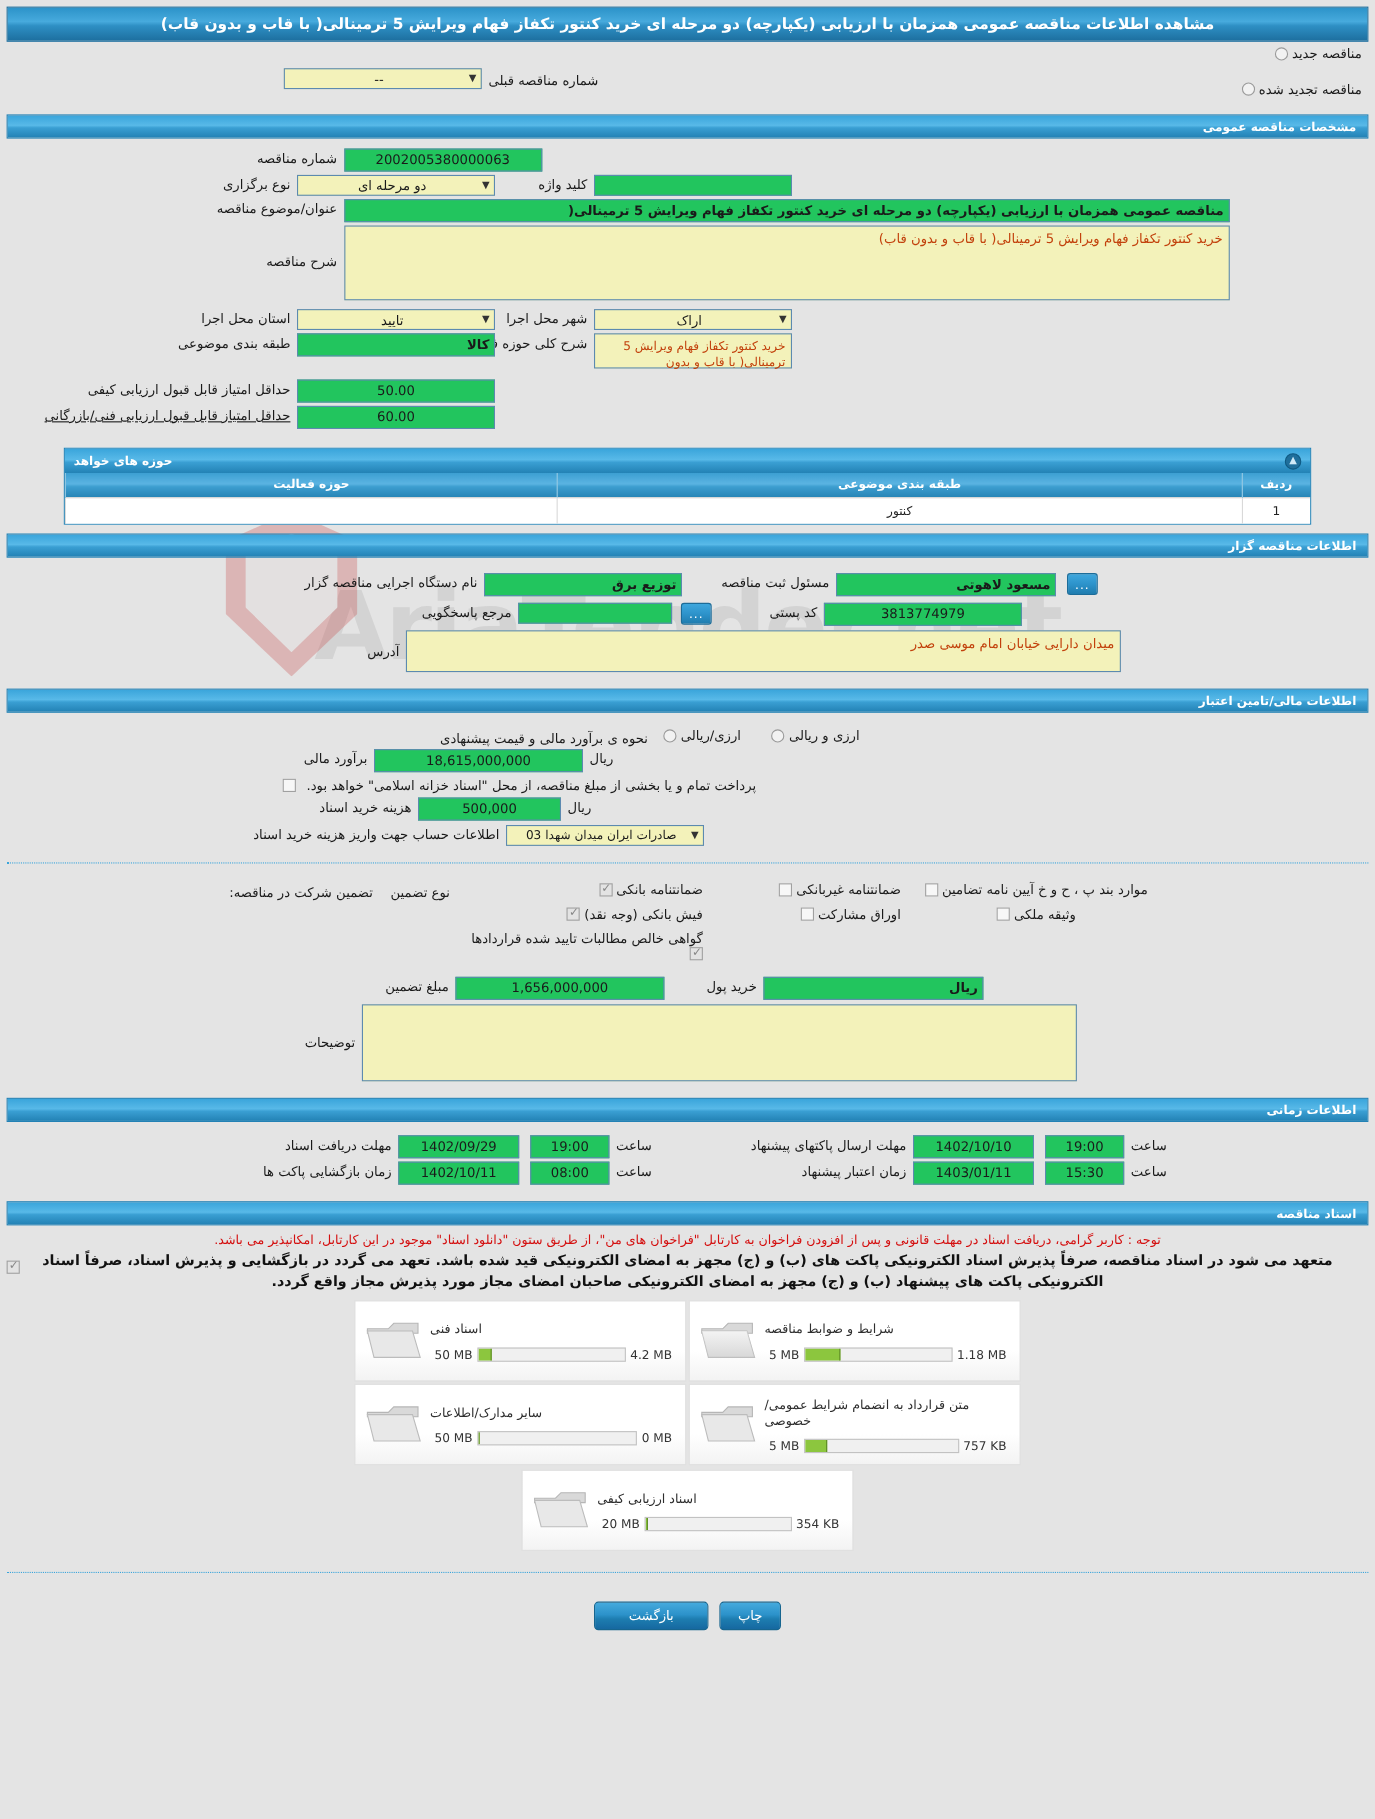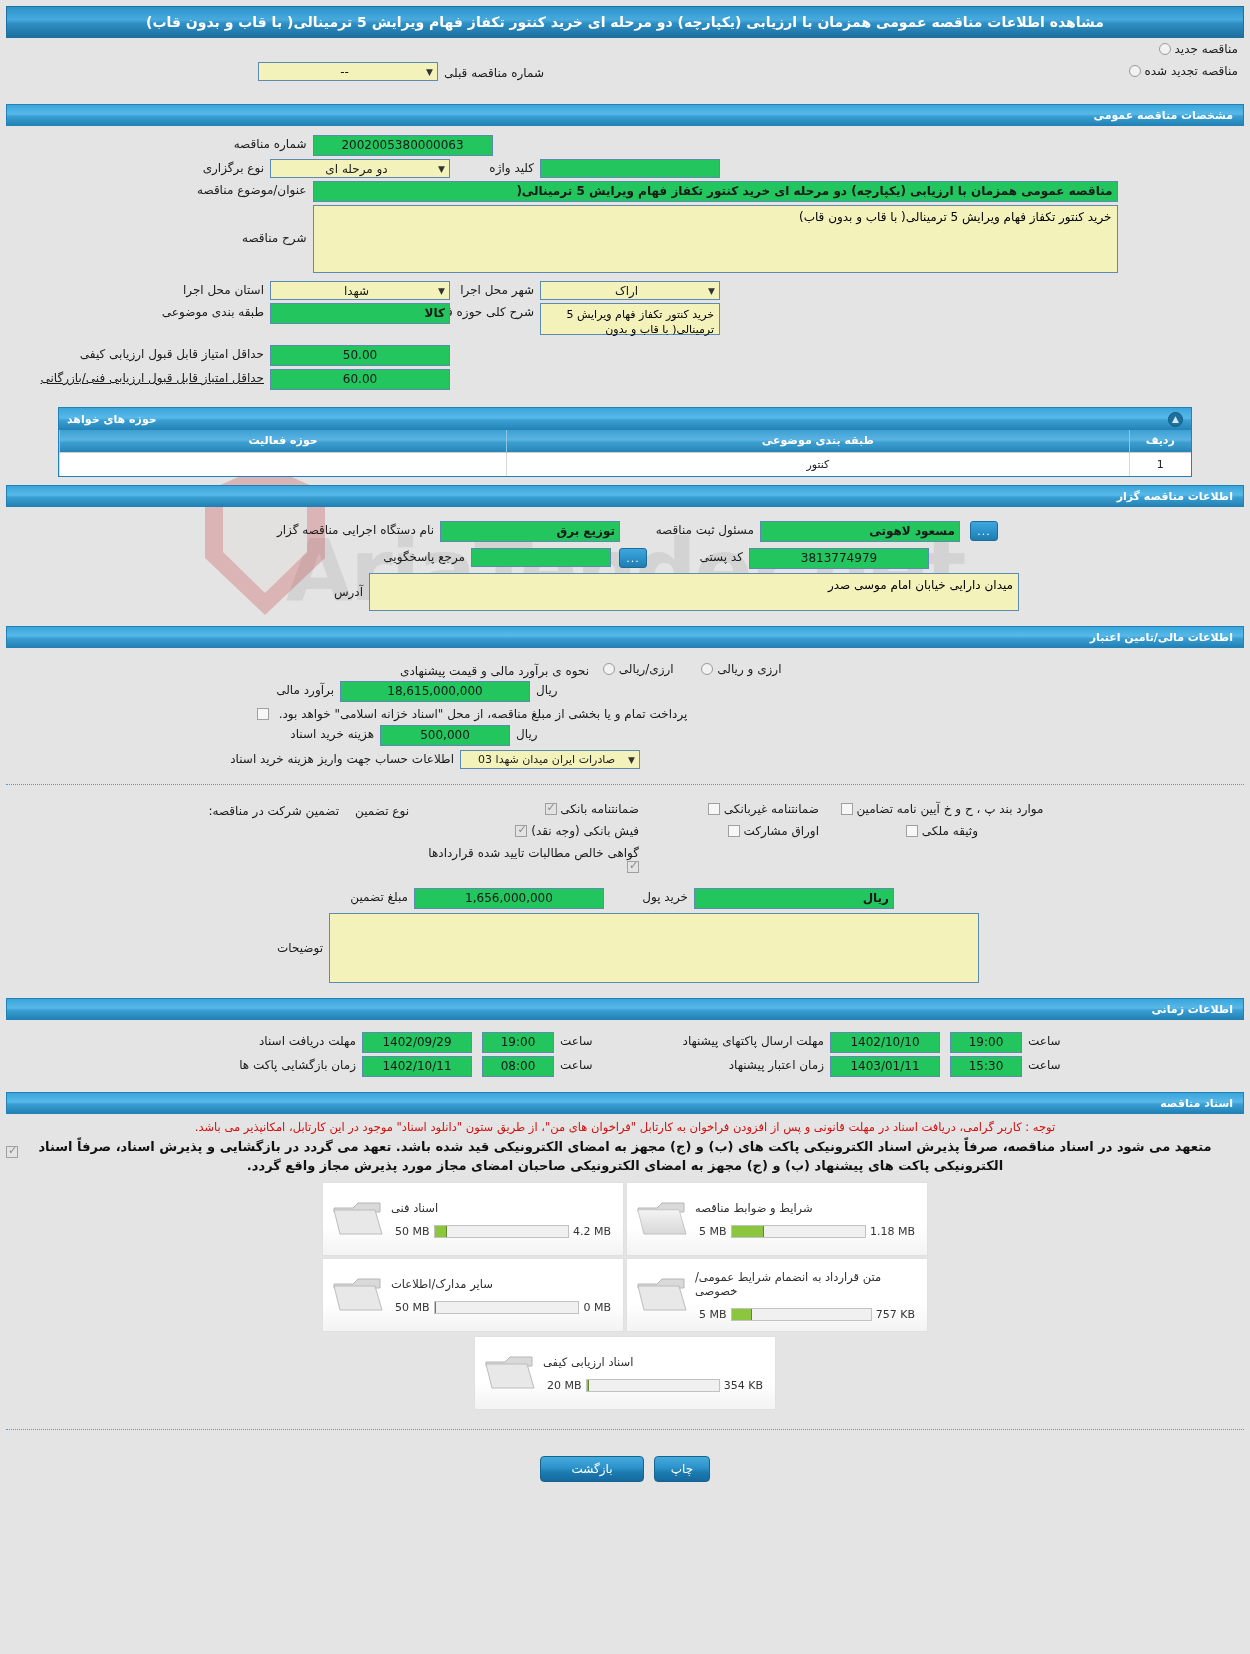--- a/index.html
+++ b/index.html
@@ -117,21 +117,21 @@
     color: #1a1a1a;
   }
   .sel .caret { font-size: 9px; color: #333; }
   .sel .selval { flex: 1; text-align: center; }
   .ta {
     background: #f3f2ba;
     border: 1px solid #5c8ab0;
     font-size: 12px;
     padding: 3px 5px;
     text-align: right;
-    color: #000000;
+    color: #c2410c;
     line-height: 16px;
   }
   .radio {
     width: 12px; height: 12px;
     border: 1px solid #9a9a9a;
     border-radius: 50%;
     background: #f2f2f2;
     display: inline-block;
     vertical-align: -2px;
   }
@@ -306,21 +306,21 @@
 
   <div class="content">
 
     <div class="page-title">مشاهده اطلاعات مناقصه عمومی همزمان با ارزیابی (یکپارچه) دو مرحله ای خرید کنتور تکفاز فهام ویرایش 5 ترمینالی( با قاب و بدون قاب)</div>
 
     <div class="top-radios" style="position:relative;height:58px;">
       <div style="position:absolute; right:12px; top:4px; font-size:12px;">
         <span>مناقصه جدید</span>
         <span class="radio"></span>
       </div>
-      <div style="position:absolute; right:12px; top:26px; font-size:12px;">
+      <div style="position:absolute; right:12px; top:36px; font-size:12px;">
         <span>مناقصه تجدید شده</span>
         <span class="radio"></span>
       </div>
       <div style="position:absolute; right:700px; top:24px; display:flex; align-items:center;">
         <span class="lbl">شماره مناقصه قبلی</span>
         <div class="sel" style="width:180px;">
           <span class="caret">▼</span>
           <span class="selval">--</span>
         </div>
       </div>
@@ -361,21 +361,21 @@
 
       <div class="row" style="margin-top:8px;">
         <div style="width:440px;"></div>
         <div class="sel" style="width:180px;">
           <span class="caret">▼</span>
           <span class="selval">اراک</span>
         </div>
         <div class="lbl" style="width:90px;">شهر محل اجرا</div>
         <div class="sel" style="width:180px;">
           <span class="caret">▼</span>
-          <span class="selval">شهدا</span>
+          <span class="selval">تایید</span>
         </div>
         <div class="lbl" style="width:180px; text-align:right;">استان محل اجرا</div>
       </div>
 
       <div class="row">
         <div style="width:440px;"></div>
         <div class="ta" style="width:180px; height:32px; font-size:11px; line-height:15px;">خرید کنتور تکفاز فهام  ویرایش 5 ترمینالی( با قاب و بدون</div>
         <div class="lbl" style="width:90px;">شرح کلی حوزه فعالیت</div>
         <div class="fld left" style="width:180px; font-weight:bold;">کالا</div>
         <div class="lbl" style="width:180px; text-align:right;">طبقه بندی موضوعی</div>

